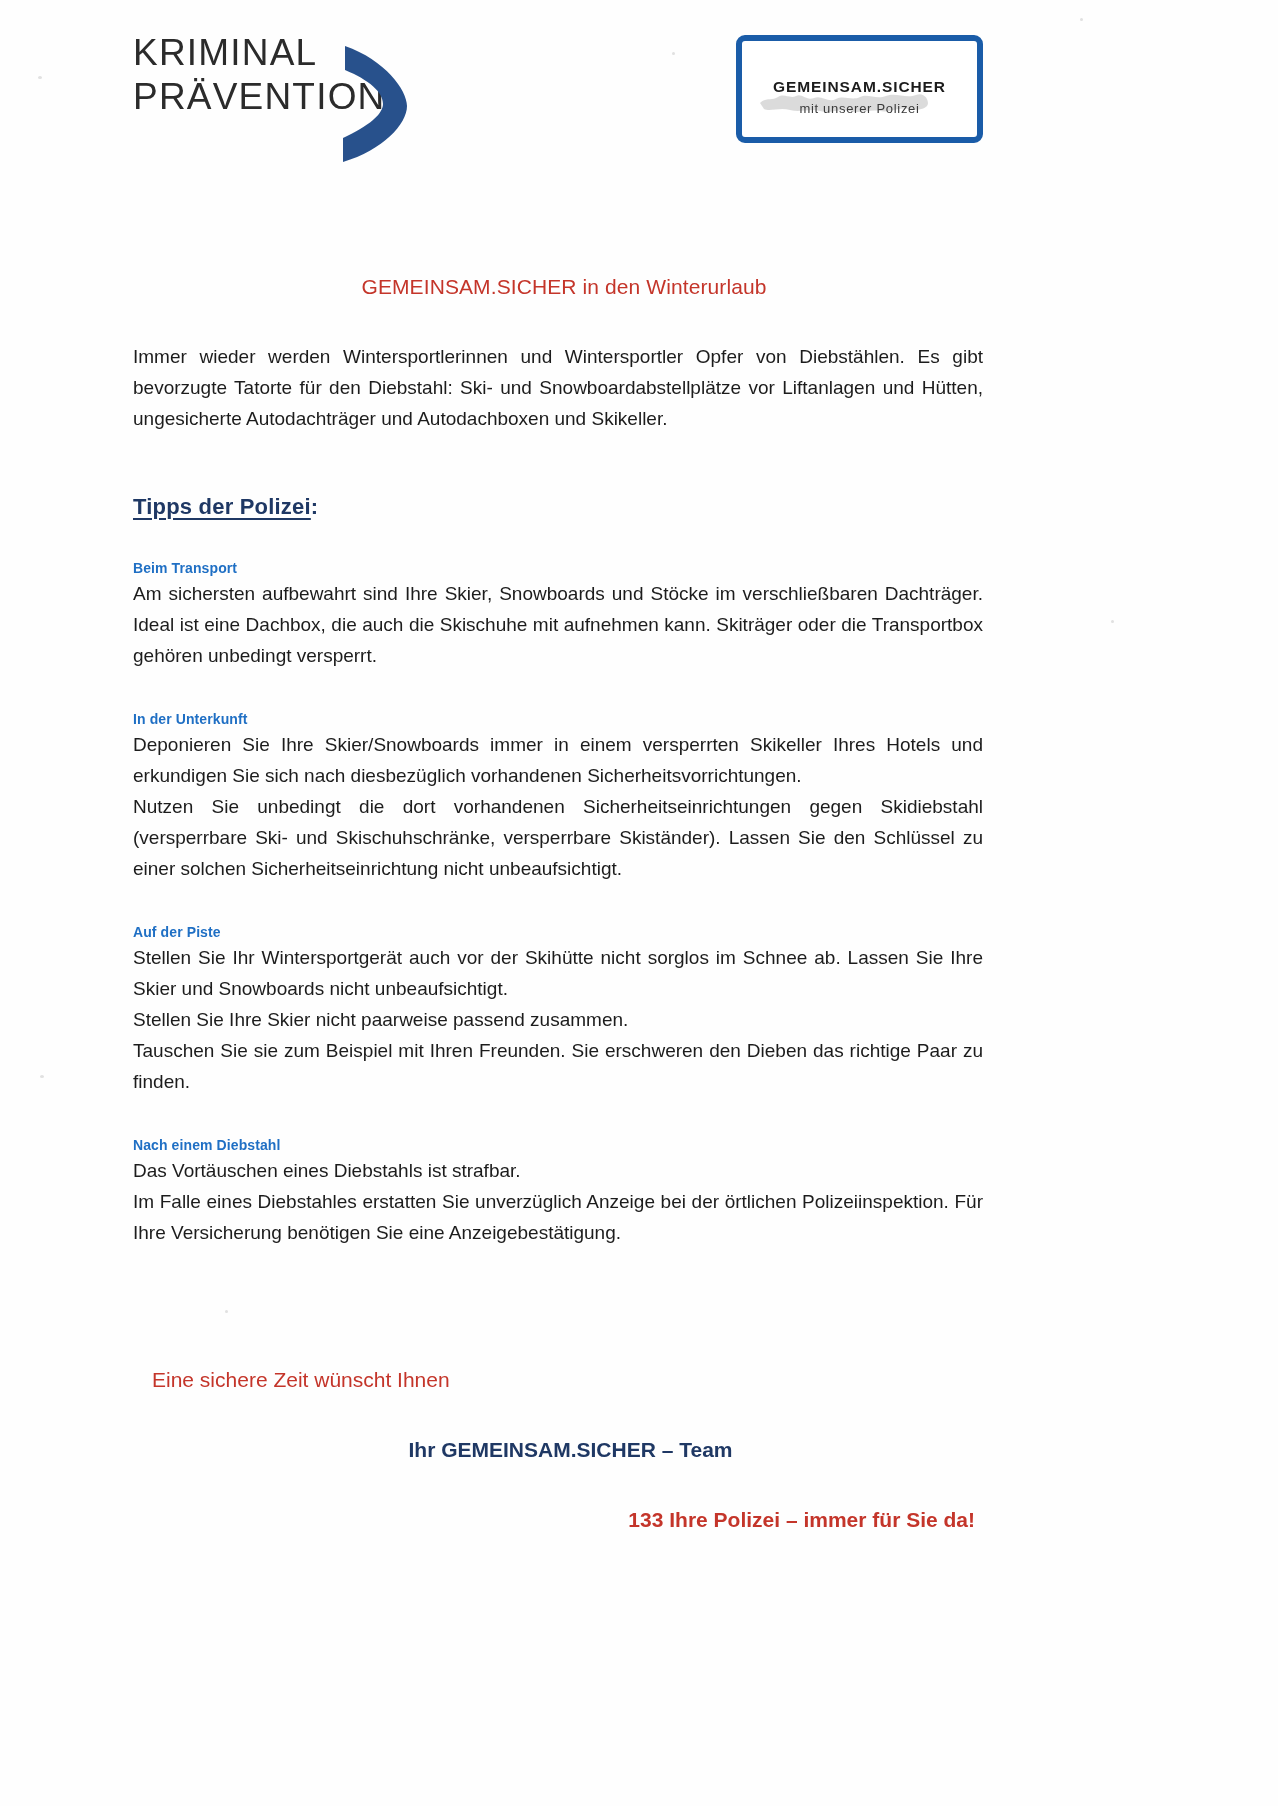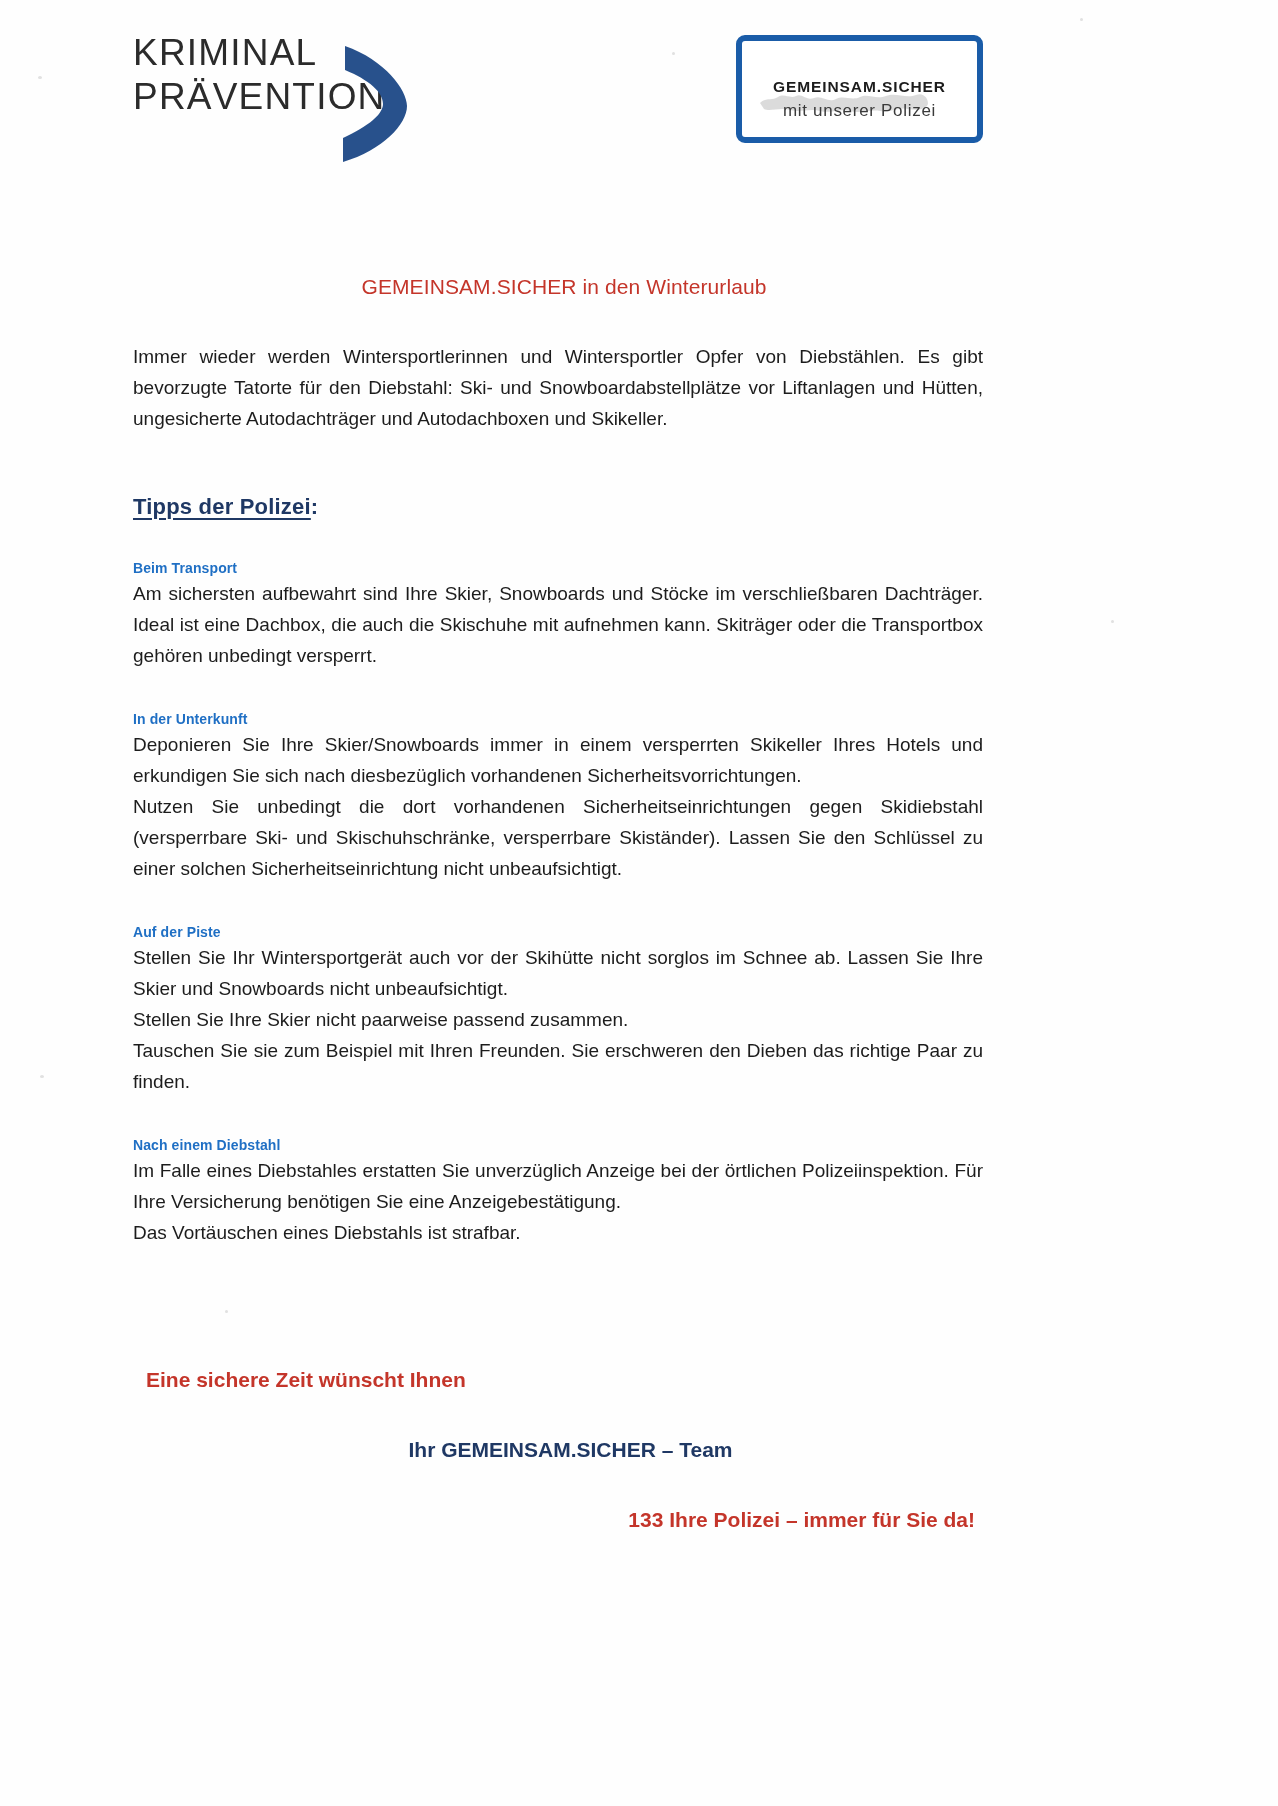--- a/index.html
+++ b/index.html
@@ -103,21 +103,21 @@
     letter-spacing: 0.9px;
     color: #1c1c1c;
   }
   .badge-sub {
     position: absolute;
     left: 0;
     right: 0;
     top: 60px;
     text-align: center;
     font-family: "Liberation Sans", sans-serif;
-    font-size: 17px;
+    font-size: 13px;
     font-weight: 400;
     letter-spacing: 0.7px;
     color: #3a3a3a;
   }
 
   
   .content {
     position: absolute;
     left: 133px;
     top: 275px;
@@ -167,23 +167,23 @@
     color: #1f6fc4;
     margin: 0 0 2px 0;
     letter-spacing: 0.1px;
   }
 
   .closing {
     margin-top: 120px;
   }
   .closing-red {
     font-size: 21px;
-    font-weight: bold;
+    font-weight: normal;
     color: #c4352a;
-    margin: 8px;
+    margin: 14px;
     padding-left: 5px;
   }
   .closing-team {
     font-size: 21px;
     font-weight: bold;
     color: #1f3864;
     margin: 46px 0 0 0;
     text-align: center;
     padding-left: 25px;
   }
@@ -258,22 +258,22 @@
 
     <div class="section">
       <div class="section-heading">Auf der Piste</div>
       <p class="para">Stellen Sie Ihr Wintersportgerät auch vor der Skihütte nicht sorglos im Schnee ab. Lassen Sie Ihre Skier und Snowboards nicht unbeaufsichtigt.</p>
       <p class="para para-left">Stellen Sie Ihre Skier nicht paarweise passend zusammen.</p>
       <p class="para">Tauschen Sie sie zum Beispiel mit Ihren Freunden. Sie erschweren den Dieben das richtige Paar zu finden.</p>
     </div>
 
     <div class="section">
       <div class="section-heading">Nach einem Diebstahl</div>
+      <p class="para para-left">Das Vortäuschen eines Diebstahls ist strafbar.</p>
       <p class="para">Im Falle eines Diebstahles erstatten Sie unverzüglich Anzeige bei der örtlichen Polizeiinspektion. Für Ihre Versicherung benötigen Sie eine Anzeigebestätigung.</p>
-      <p class="para para-left">Das Vortäuschen eines Diebstahls ist strafbar.</p>
     </div>
 
     <div class="closing">
       <p class="closing-red">Eine sichere Zeit wünscht Ihnen</p>
       <p class="closing-team">Ihr GEMEINSAM.SICHER – Team</p>
       <p class="closing-phone">133 Ihre Polizei – immer für Sie da!</p>
     </div>
 
   </div>
 

